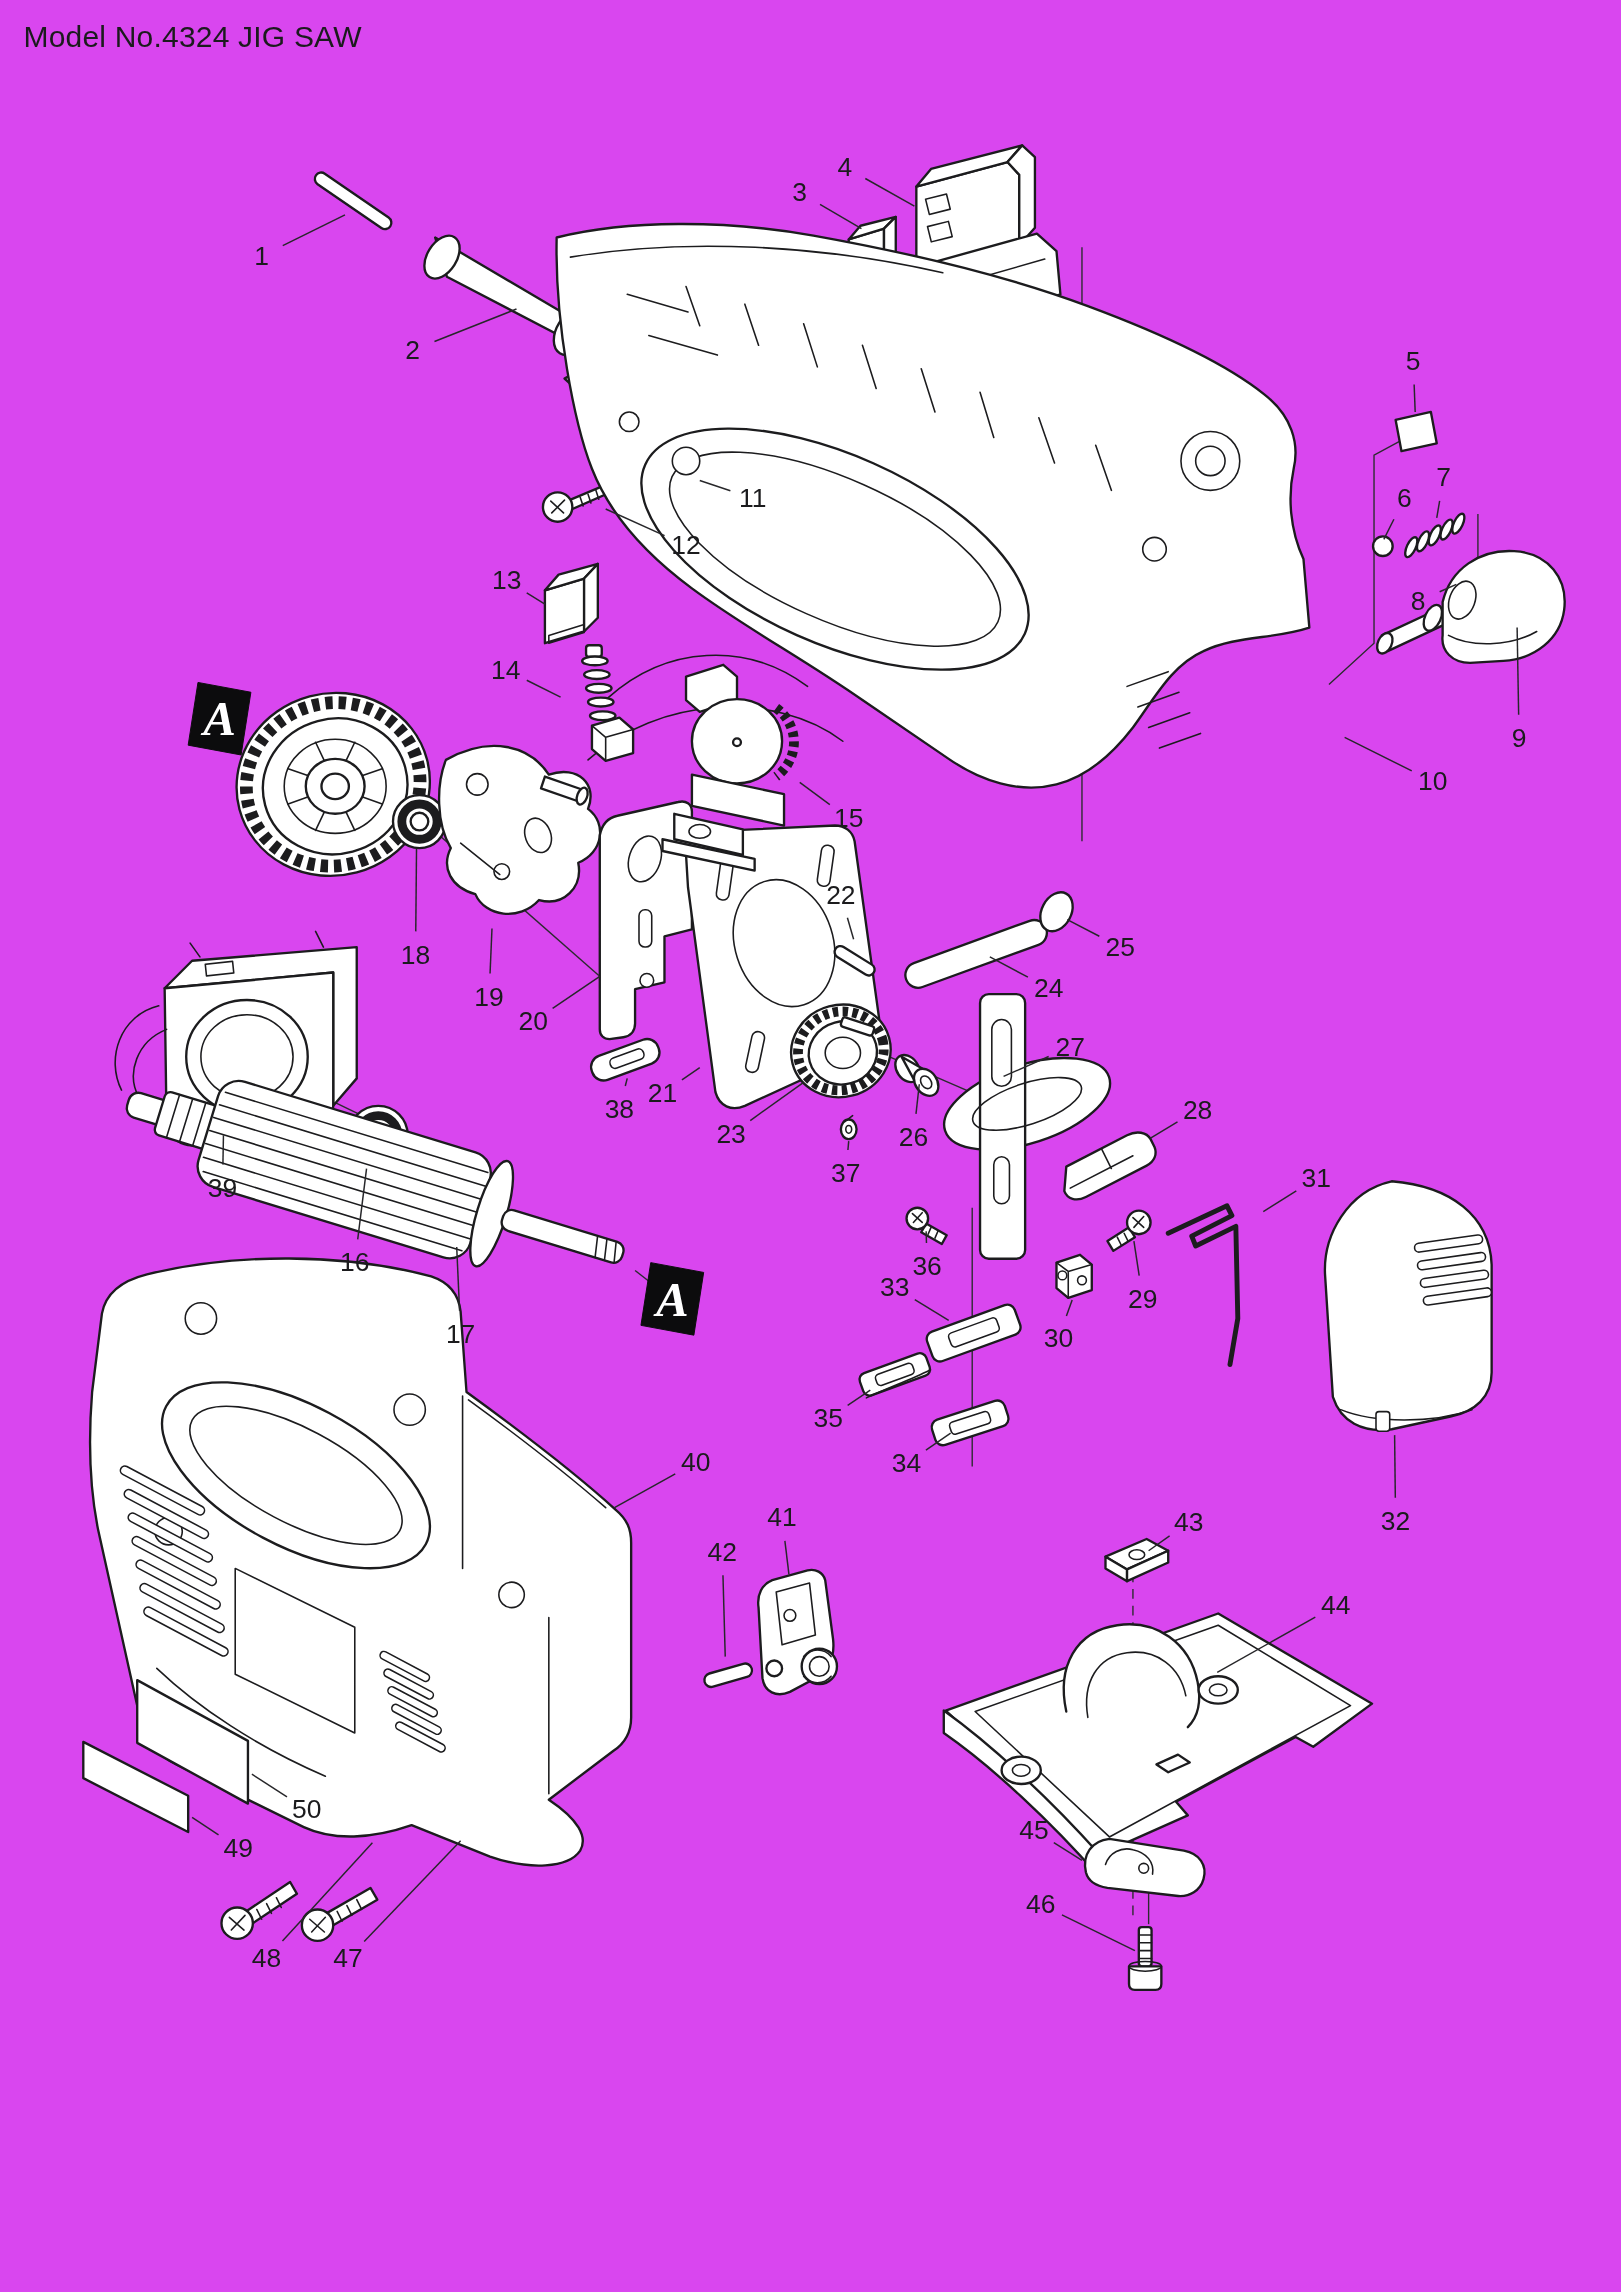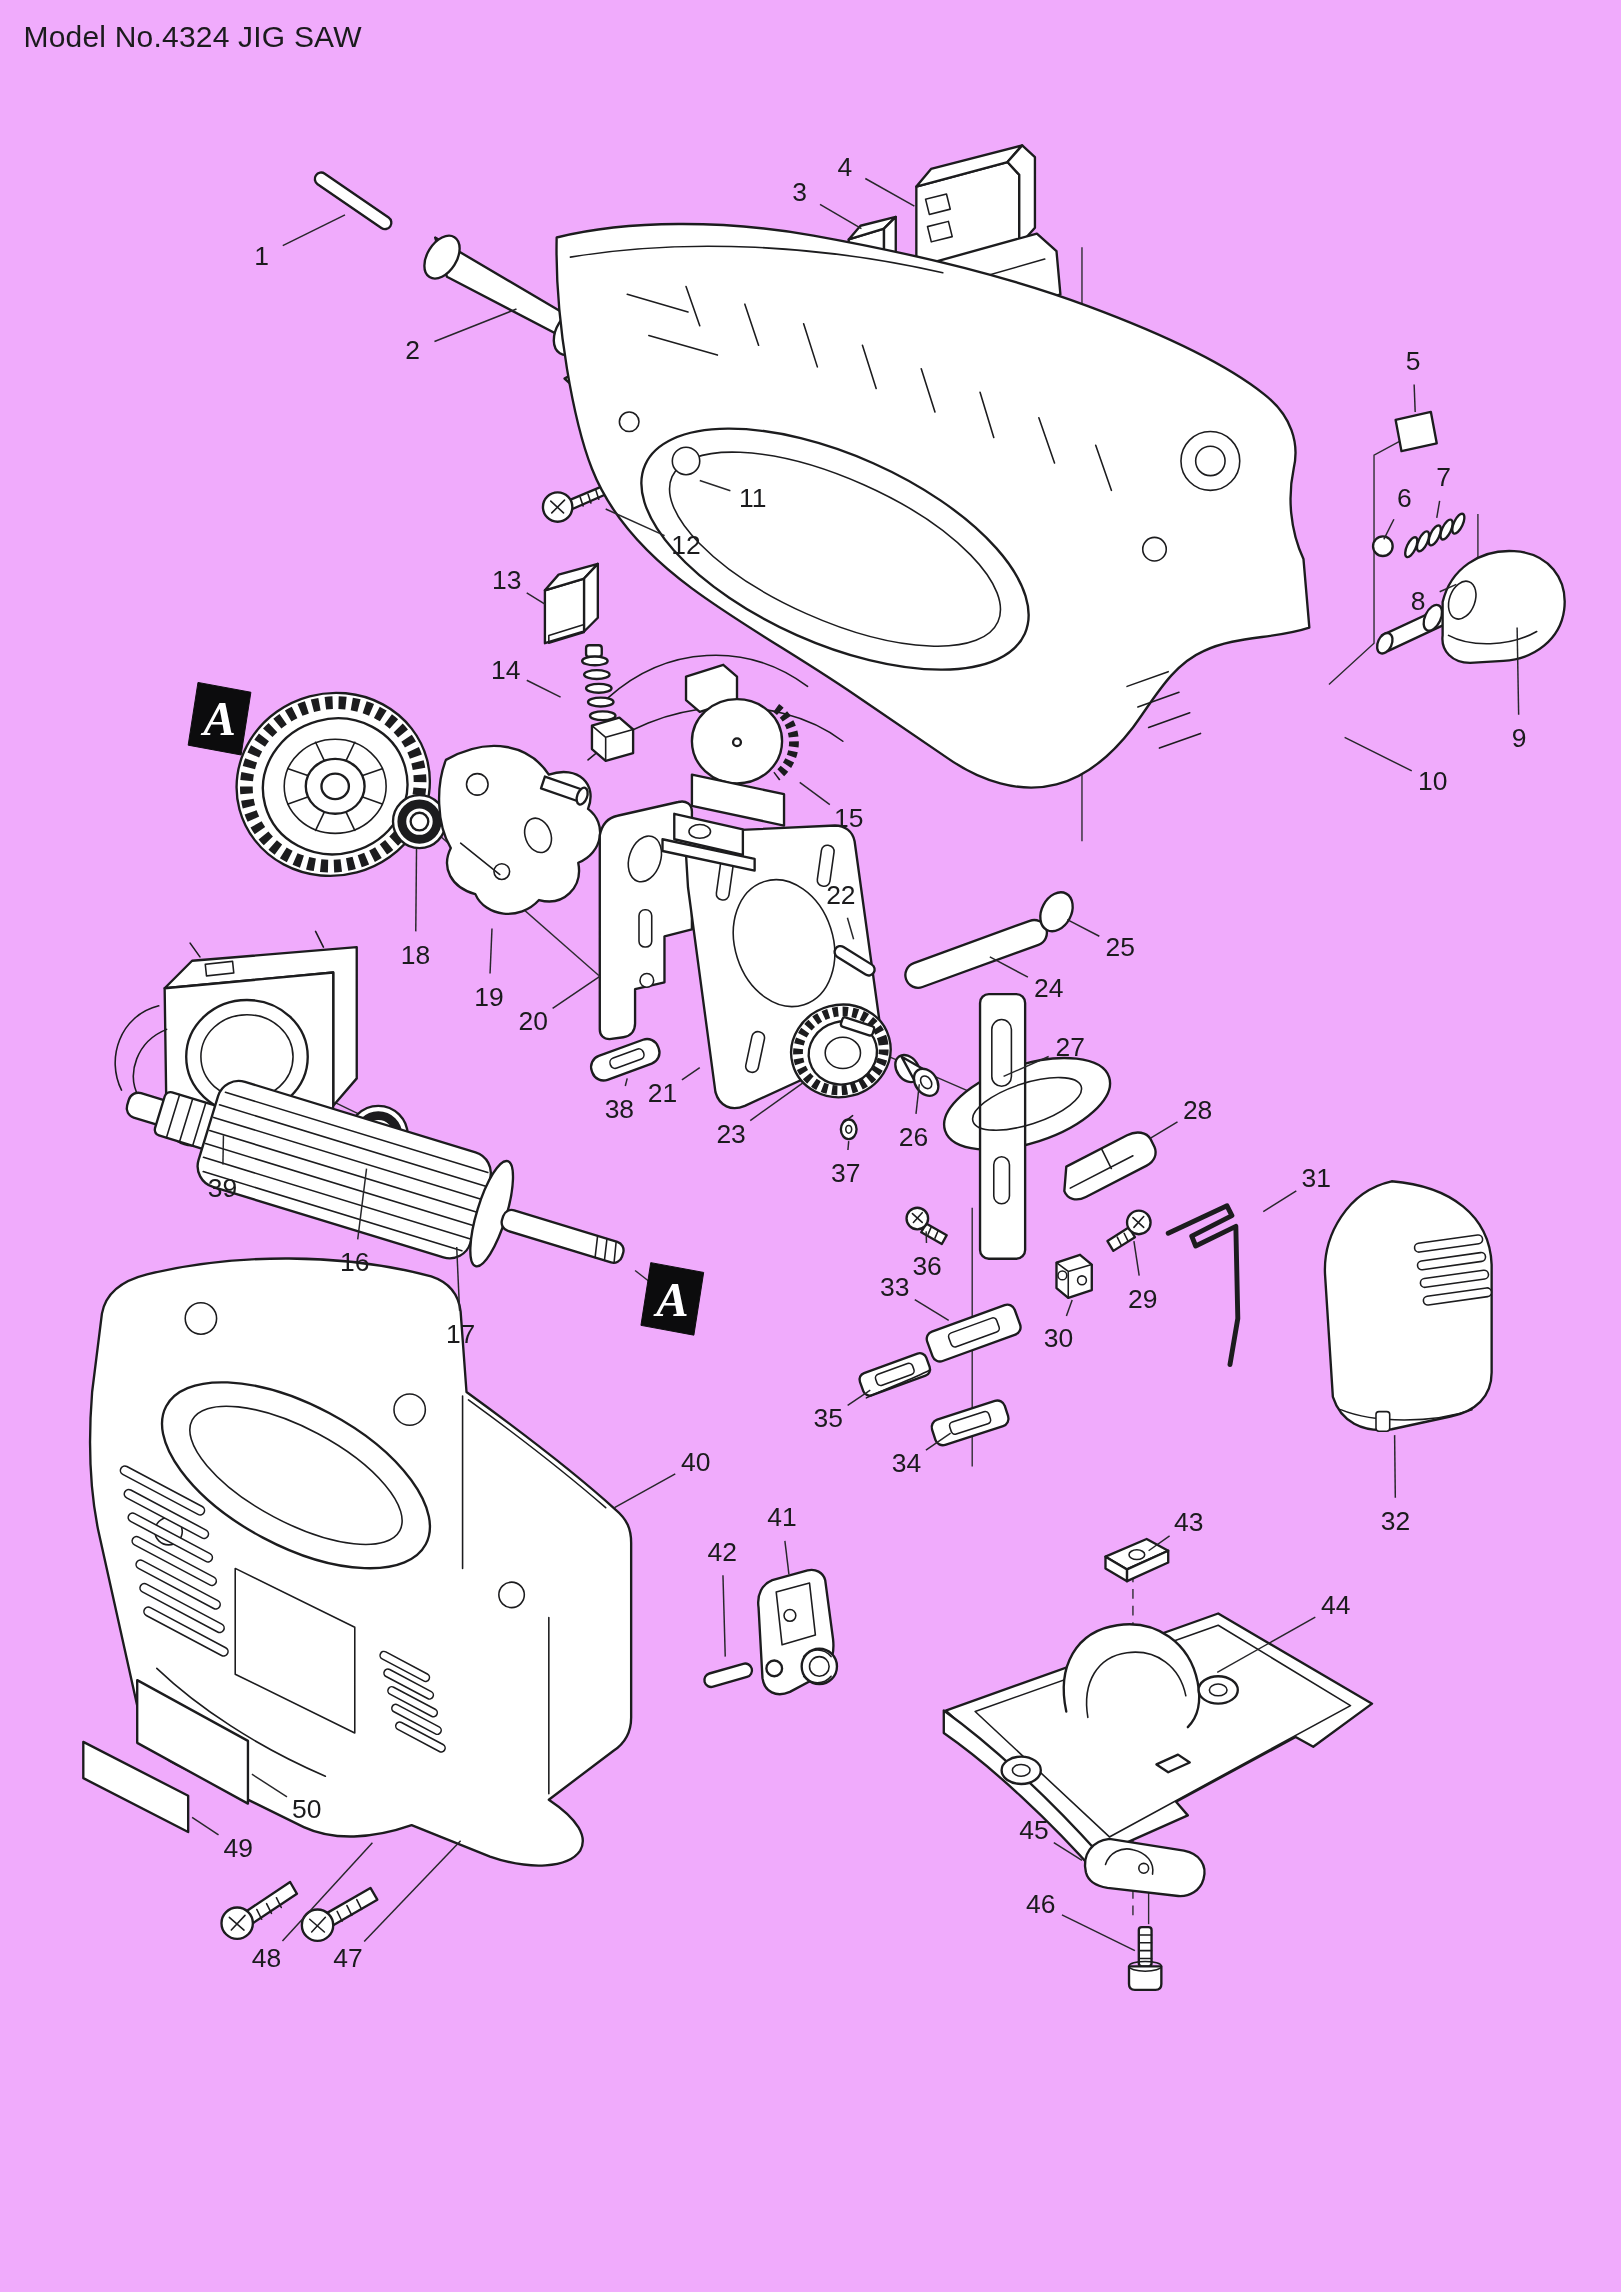--- a/index.html
+++ b/index.html
@@ -1,17 +1,17 @@
 <!DOCTYPE html>
 <html><head>
 <meta charset="utf-8">
 <style>
   html,body{margin:0;padding:0;background:#fff;}
   body{width:1621px;height:2293px;position:relative;font-family:"Liberation Sans",sans-serif;}
-  #page{position:absolute;inset:0;background:#f0abfc;overflow:hidden;}
+  #page{position:absolute;inset:0;background:#d946ef;overflow:hidden;}
   #title{position:absolute;left:23.5px;top:19.6px;font-size:30px;color:#1b1b1d;letter-spacing:0.2px;}
   svg{position:absolute;left:0;top:0;}
   .p{fill:#ffffff;stroke:#1c1c1e;stroke-width:2.4;stroke-linejoin:round;stroke-linecap:round;}
   .d{fill:none;stroke:#1c1c1e;stroke-width:1.6;stroke-linejoin:round;stroke-linecap:round;}
   .dw{fill:#ffffff;stroke:#1c1c1e;stroke-width:1.6;stroke-linejoin:round;}
   .c{fill:none;stroke:#2b2b2e;stroke-width:1.4;}
   .cd{fill:none;stroke:#2b2b2e;stroke-width:1.4;stroke-dasharray:10 7;}
   .t{fill:none;stroke:#1c1c1e;stroke-width:13;stroke-dasharray:7.5 6;}
   .t2{fill:none;stroke:#1c1c1e;stroke-width:10;stroke-dasharray:5.5 4.5;}
   .ring{fill:none;stroke:#1c1c1e;stroke-width:9;}

